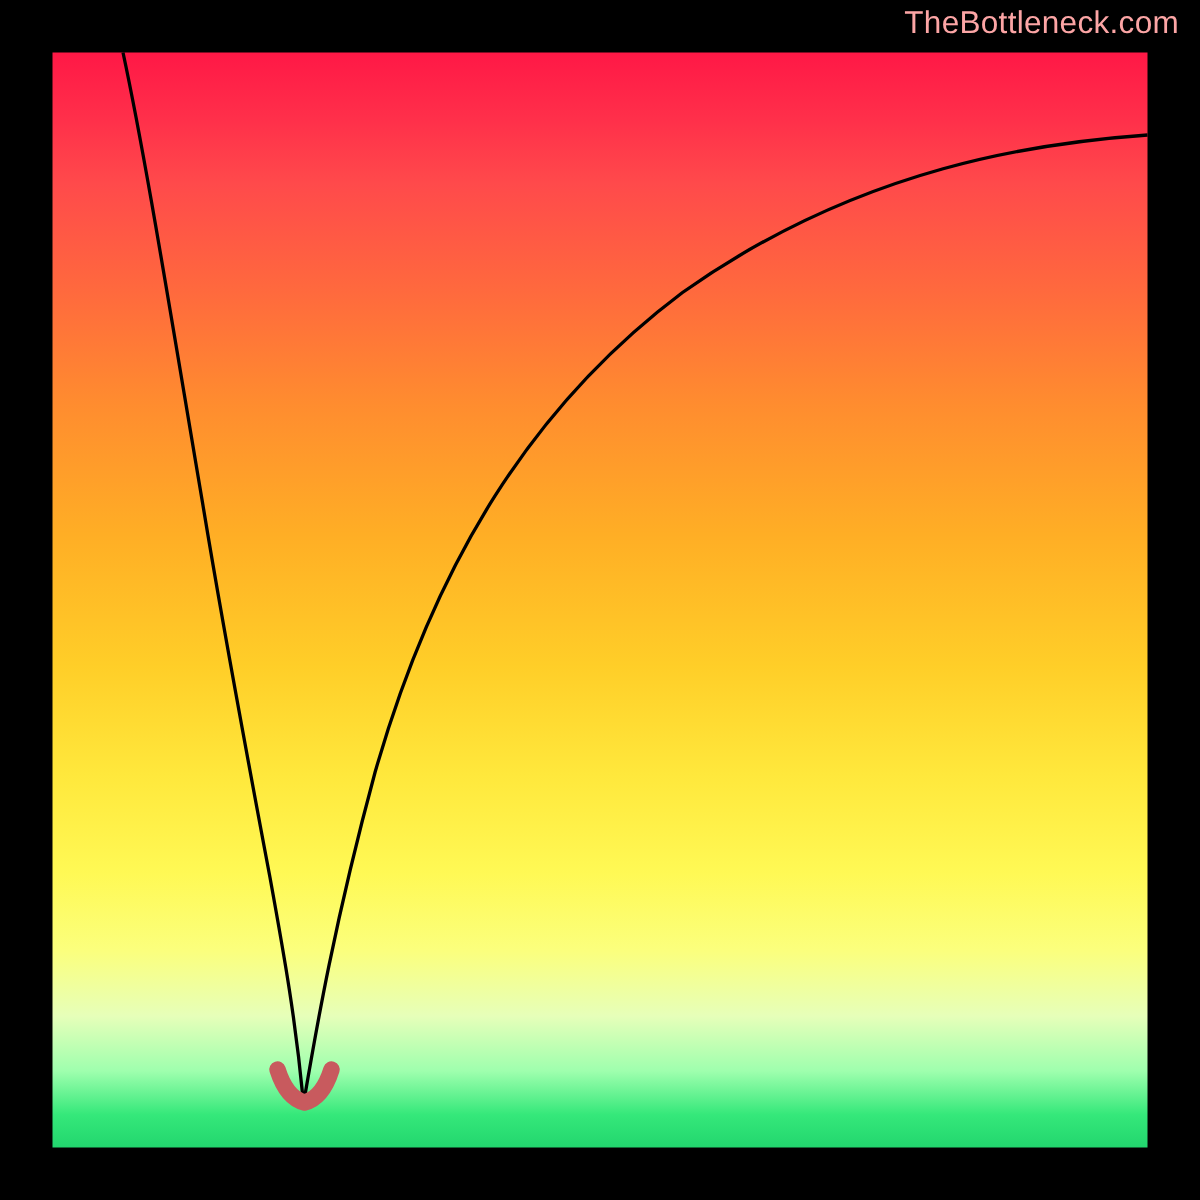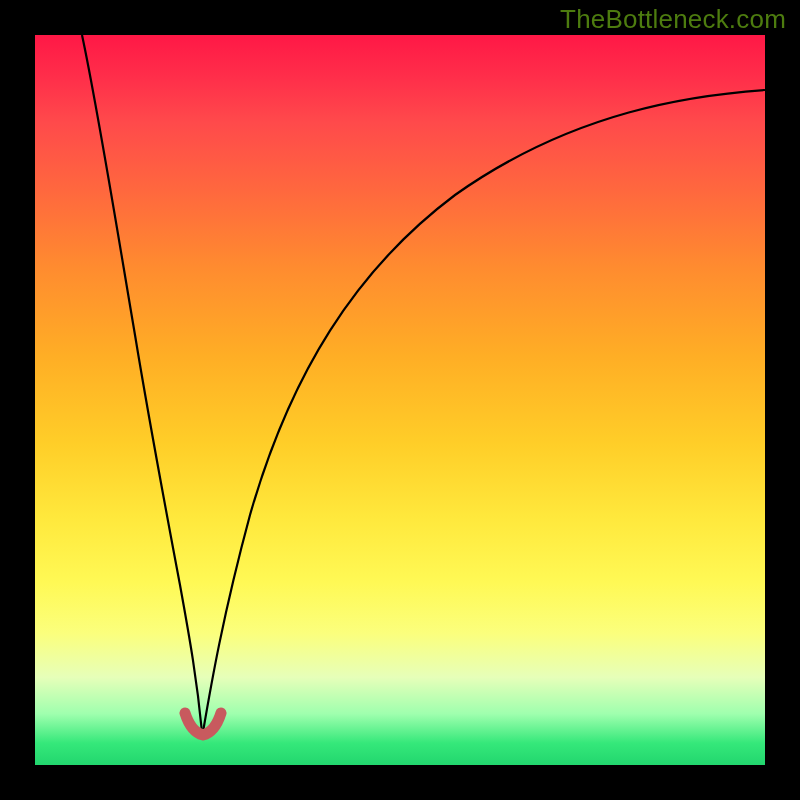--- a/index.html
+++ b/index.html
@@ -40,22 +40,22 @@
       #e6ffb9 88%,
       #9fffae 93%,
       #35e87a 97%,
       #22d66e 100%
     );
   }
   .watermark {
     position: absolute;
     top: 4px;
     right: 14px;
-    color: #4d7c0f;
-    font-size: 26px;
+    color: #fca5a5;
+    font-size: 21px;
     font-weight: 500;
     letter-spacing: 0.2px;
     user-select: none;
     text-align: center;
   }
   svg.curves {
     position: absolute;
     left: 0;
     top: 0;
     width: 730px;

